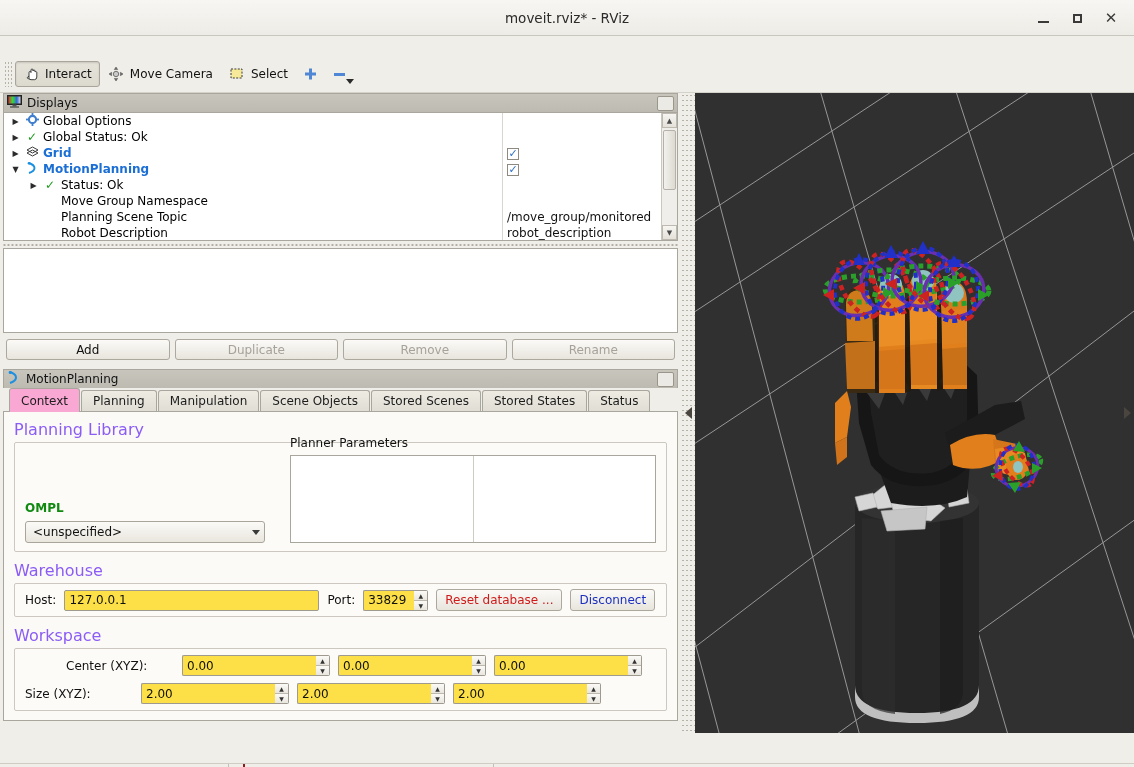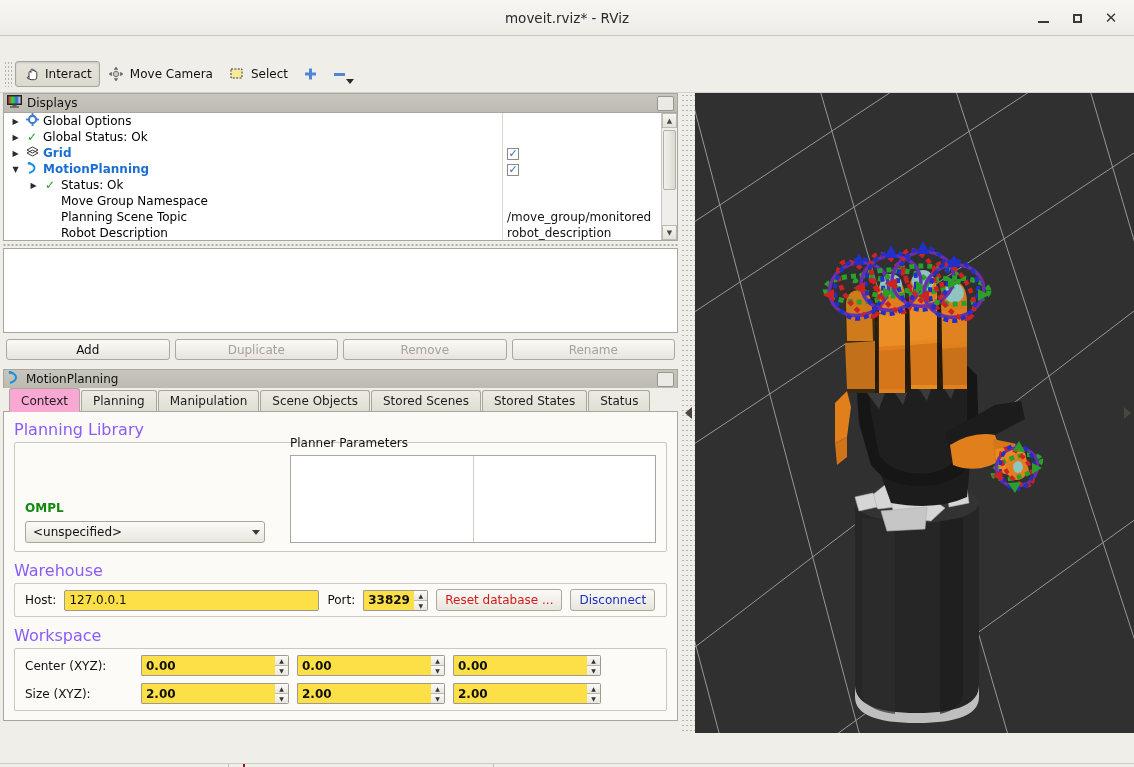--- a/index.html
+++ b/index.html
@@ -140,21 +140,21 @@
   .combo .cbarrow { width:0;height:0;border-left:4px solid transparent;border-right:4px solid transparent;
     border-top:5px solid #3a3a3a;}
   .pp-table { background:#fff; border:1px solid #a9a69d; height:88px; display:flex;}
   .pp-table .c1 { flex:1; border-right:1px solid #cfccc4;}
   .pp-table .c2 { flex:1; }
 
   .field-label { font-size: 12px; color: #111; }
   .tinput { background: #fde047; border: 1px solid #9e9a90; border-radius: 2px;
     height: 21px; font-size: 12px; color: #111; padding: 0 4px;
     display: flex; align-items: center; }
-  .spin { display:flex; align-items:stretch;font-weight:bold; }
+  .spin { display:flex; align-items:stretch; }
   .spin .tinput { flex:1; border-right:none; border-top-right-radius:0;border-bottom-right-radius:0;}
   .spin .sbtns { width:14px; display:flex; flex-direction:column; border:1px solid #9e9a90; border-left:none;
      border-top-right-radius:2px;border-bottom-right-radius:2px; overflow:hidden;}
   .spin .sbtns div { flex:1; display:flex;align-items:center;justify-content:center;
      background: linear-gradient(to bottom,#fbfaf7,#e9e6de); font-size:6px; color:#333;}
   .spin .sbtns div:first-child { border-bottom:1px solid #bcb8ae; }
   .abtn { height: 22px; padding: 0 8px; font-size: 12px;
     background: linear-gradient(to bottom,#fbfaf7,#e8e5dd);
     border: 1px solid #aca89e; border-radius: 3px; cursor: default;
     display:flex;align-items:center;justify-content:center;}
@@ -442,21 +442,21 @@
               <div>▼</div>
             </div>
           </div>
           <div class="abtn red">Reset database ...</div>
           <div class="abtn blue">Disconnect</div>
         </div>
 
         <div class="sect-label" style="margin-top:9px;">Workspace</div>
         <div class="groupbox" style="padding:6px 10px;">
           <div style="display:flex;align-items:center;gap:8px;margin-bottom:7px;">
-            <span class="field-label" style="width:108px;">Center (XYZ):</span>
+            <span class="field-label" style="width:108px;margin-left:41px;">Center (XYZ):</span>
             <div class="spin" style="width:148px;">
               <div class="tinput">0.00</div>
               <div class="sbtns">
                   <div>▲</div>
                   <div>▼</div>
                 </div>
             </div>
             <div class="spin" style="width:148px;">
               <div class="tinput">0.00</div>
               <div class="sbtns">

